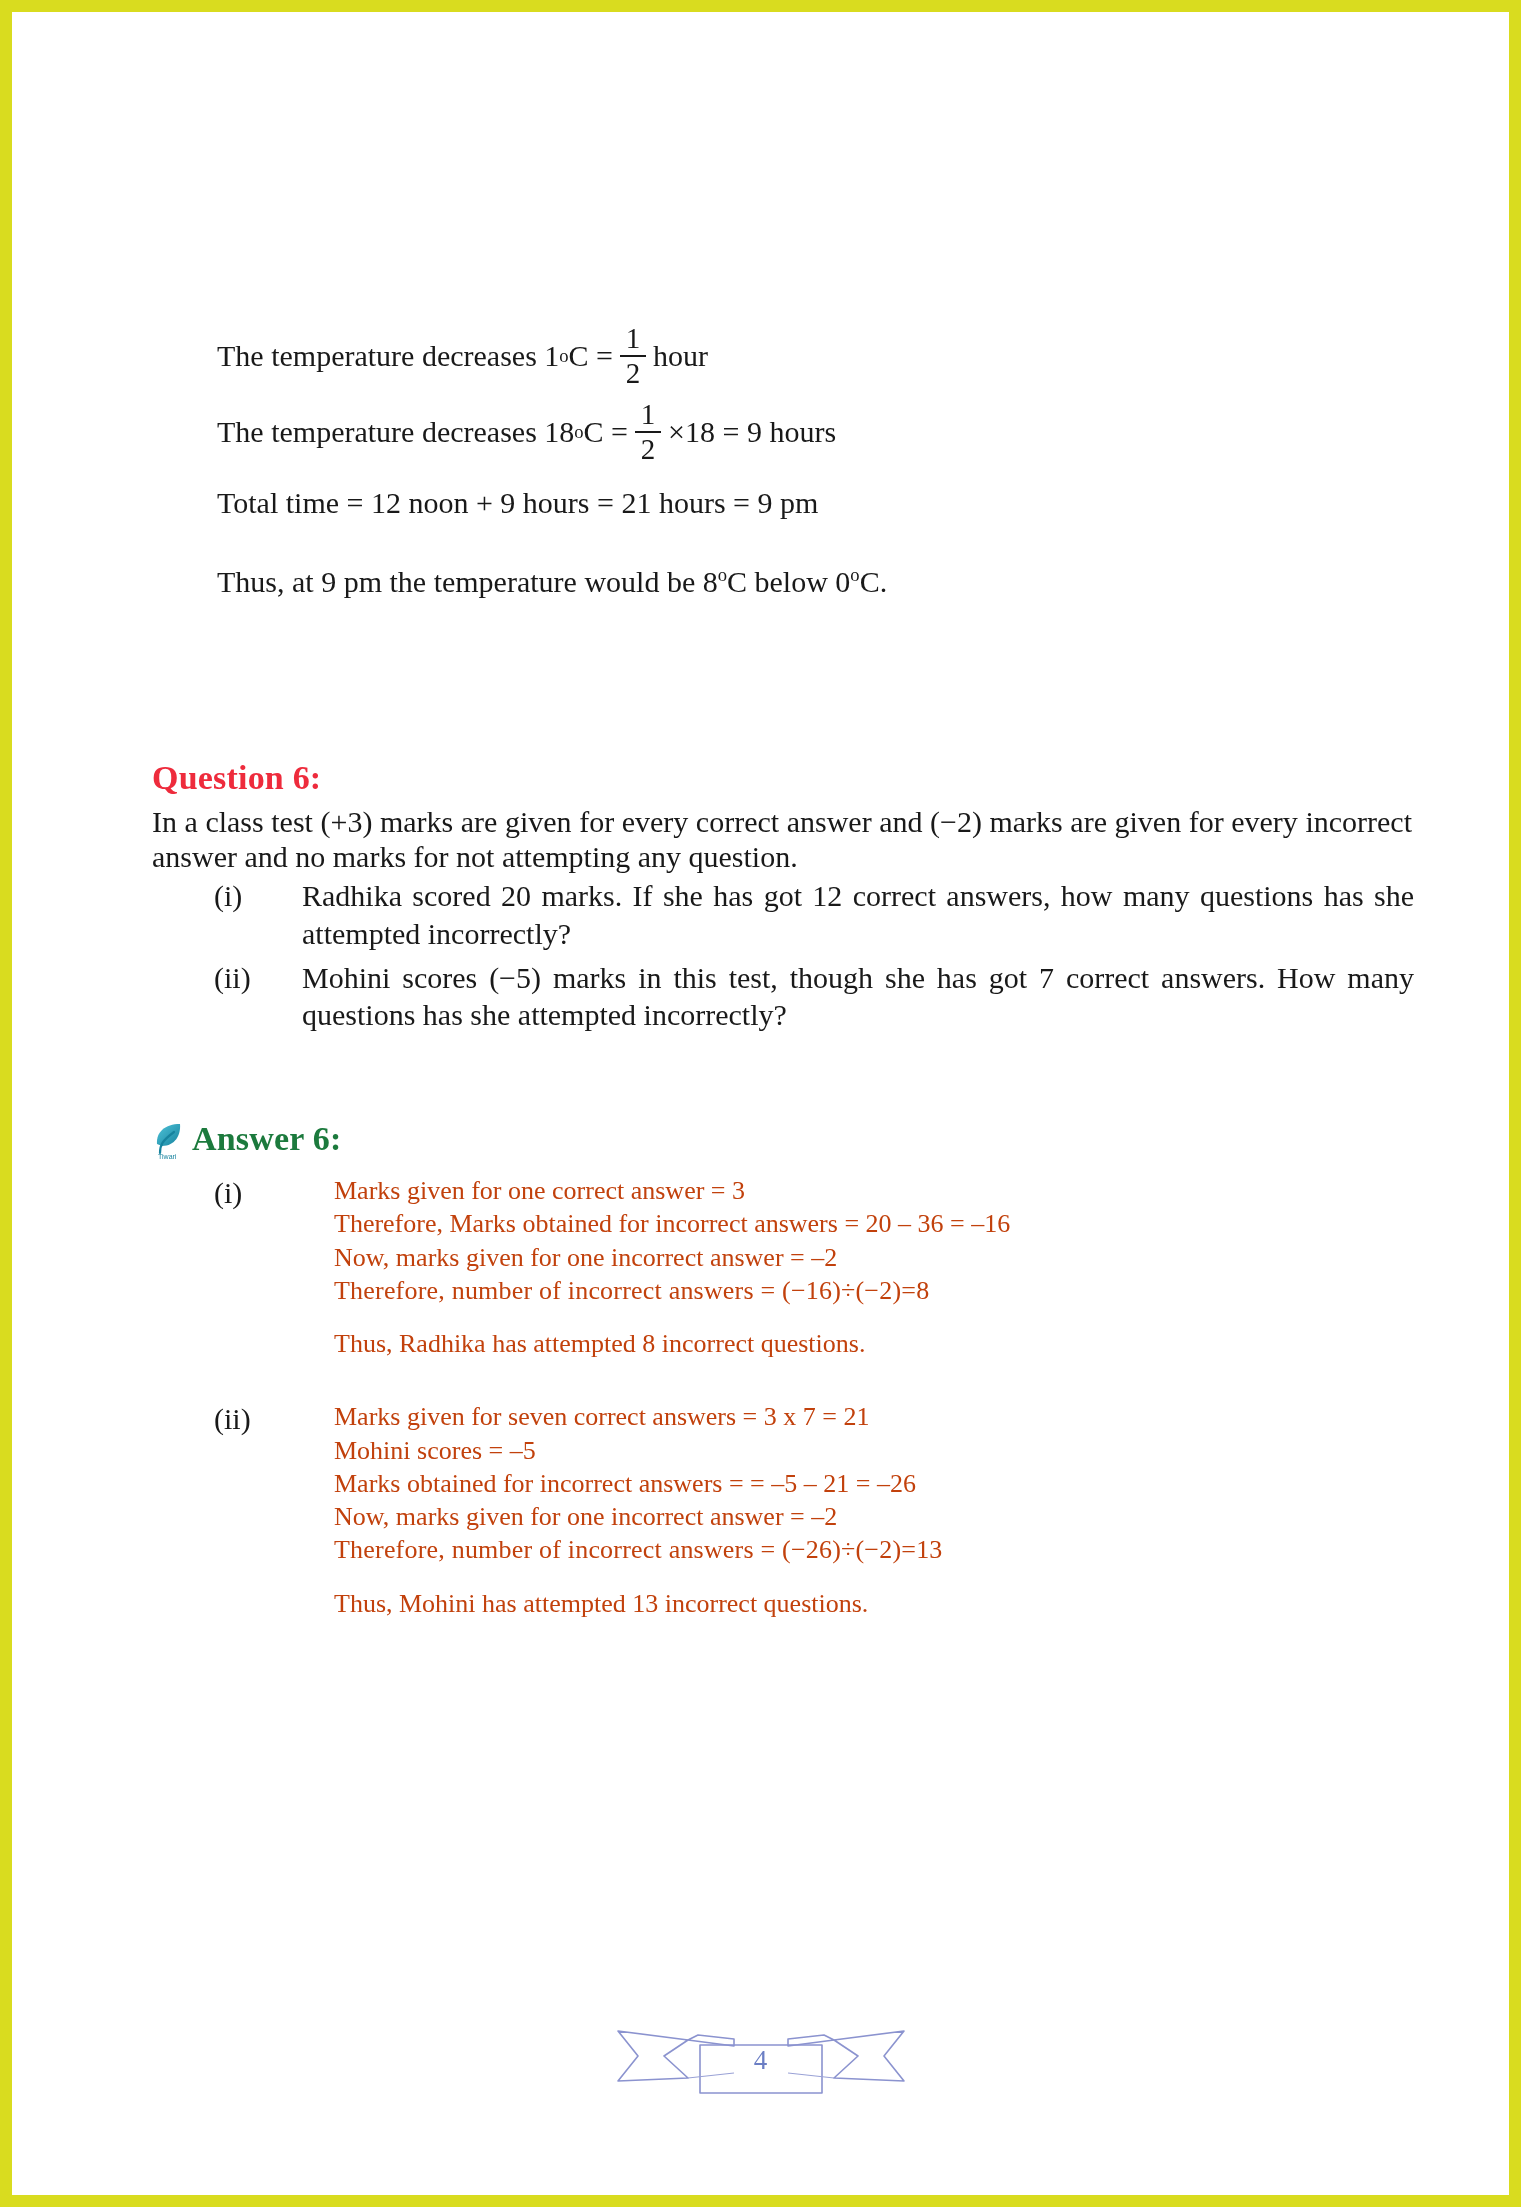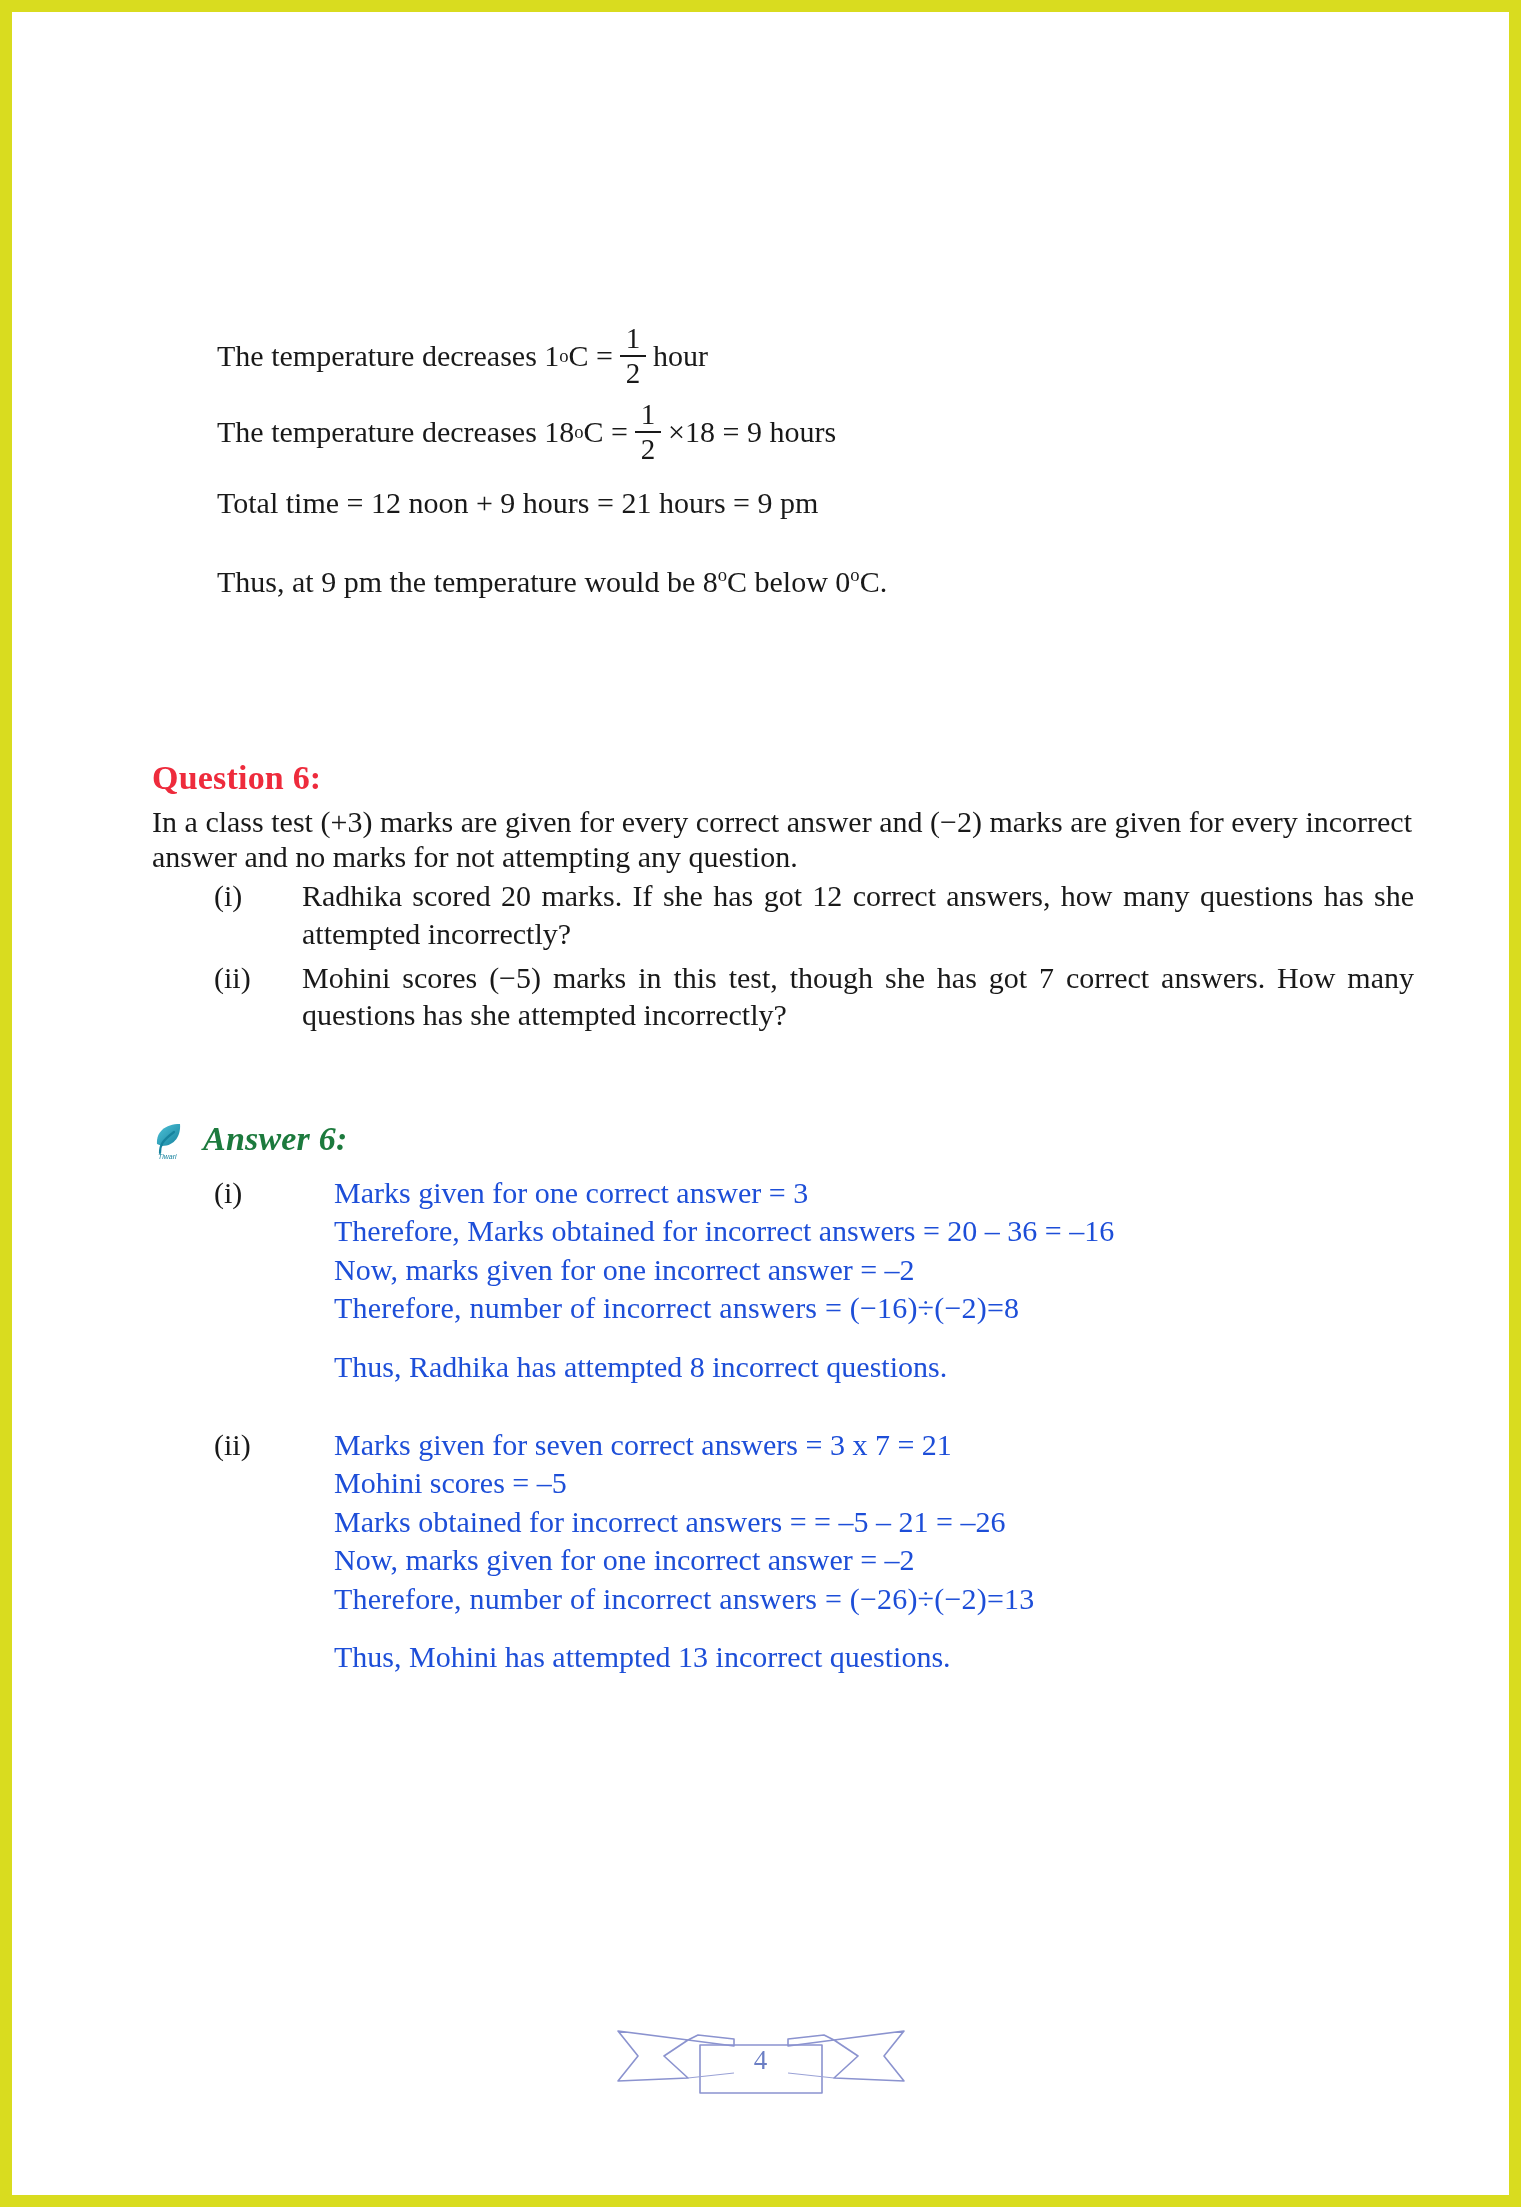--- a/index.html
+++ b/index.html
@@ -127,22 +127,21 @@
   .rrow .rtext.loose { text-align: justify; }
   .rrow.second-line-gap { margin-top: 6px; }
 
   
   .a-head {
     position: absolute;
     left: 128px;
     top: 1095px;
     display: flex;
     align-items: center;
-    gap: 15px;
-    font-style: italic;
+    gap: 4px;
   }
   .leaf-logo {
     width: 36px;
     height: 40px;
     flex: 0 0 36px;
     position: relative;
     top: 2px;
   }
   .a-head-text {
     font-weight: bold;
@@ -163,23 +162,23 @@
     width: 120px;
     flex: 0 0 120px;
     font-size: 30px;
     line-height: 1.28;
     color: #191919;
   }
   .ans-lines {
     flex: 1 1 auto;
   }
   .ans-lines .ln {
-    font-size: 30px;
+    font-size: 26px;
     line-height: 1.28;
-    color: #1d4ed8;
+    color: #c2410c;
     white-space: nowrap;
   }
   .ans-lines .ln.concl { margin-top: 20px; }
   .ans-gap { height: 40px; }
 
   
   .mexp {
     font-size: 30px;
     letter-spacing: 0.2px;
   }

